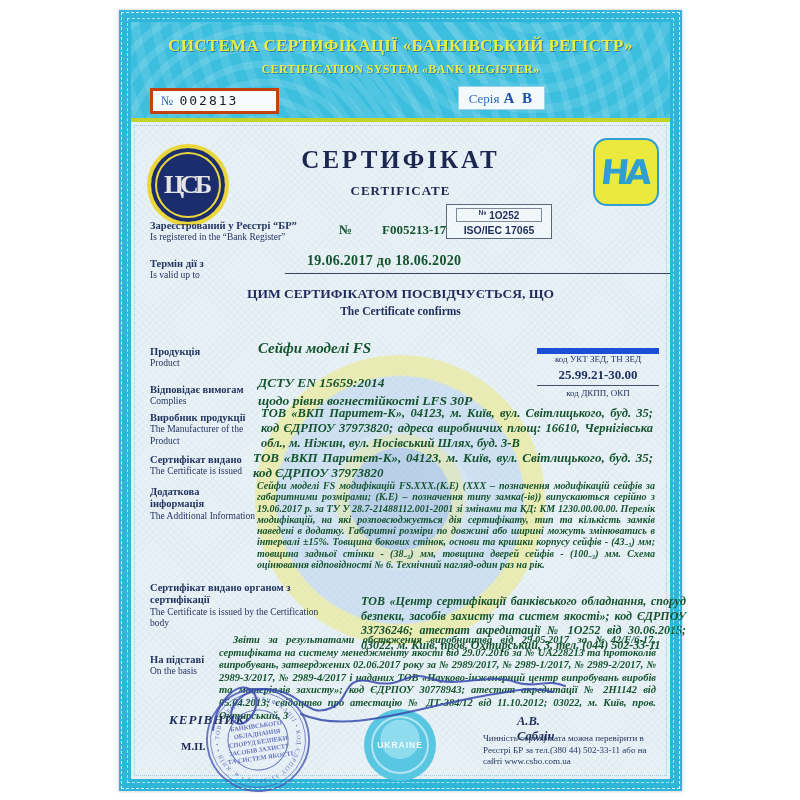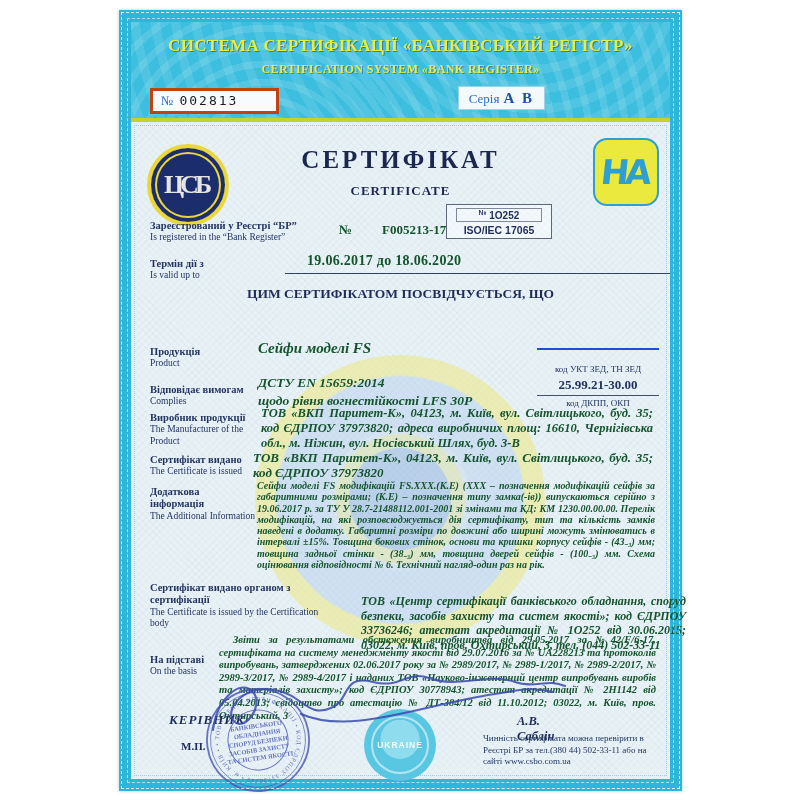--- a/index.html
+++ b/index.html
@@ -80,21 +80,21 @@
   .validity-lbl{top:236px;}
   .validity-val{left:154px;top:231px;width:363px;font-weight:bold;font-size:14px;
                 border-bottom:1.5px solid #33425f;padding:0 0 4px 22px;letter-spacing:.3px;}
   .confirm-uk{position:absolute;left:0;top:264px;width:539px;text-align:center;font-weight:bold;
               font-size:13.5px;color:#1f2c5a;z-index:2;}
   .confirm-en{position:absolute;left:0;top:283px;width:539px;text-align:center;font-weight:bold;
               font-size:11.5px;color:#1f2c5a;z-index:2;}
   .product-lbl{top:324px;}
   .product-val{left:127px;top:318px;font-weight:bold;font-style:italic;font-size:15px;}
   .codes{position:absolute;left:406px;top:326px;width:122px;text-align:center;color:#22325e;z-index:2;}
-  .codes .ukt{font-size:9px;border-top:2px solid #1d4ed8;padding-top:14px;}
+  .codes .ukt{font-size:9px;border-top:6px solid #1d4ed8;padding-top:0;}
   .codes .codeval{font-size:13px;font-weight:bold;border-bottom:1px solid #44506b;padding:3px 0 2px;}
   .codes .dkpp{font-size:9px;padding-top:2px;}
   .complies-lbl{top:362px;}
   .complies-val{left:127px;top:352px;font-weight:bold;font-style:italic;font-size:13.5px;line-height:1.3;}
   .manufacturer-lbl{top:390px;max-width:105px;}
   .manufacturer-val{left:130px;top:384px;width:392px;font-weight:bold;font-style:italic;font-size:12.5px;
                     line-height:1.18;text-align:justify;}
   .issuedto-lbl{top:432px;max-width:105px;}
   .issuedto-val{left:122px;top:428px;width:400px;font-weight:bold;font-style:italic;font-size:13px;
                 line-height:1.18;text-align:justify;}
@@ -169,20 +169,21 @@
         <span class="nosign">№</span><span>F005213-17</span>
       </div>
 
       <div class="lbl validity-lbl">
         <div class="uk">Термін дії з</div>
         <div class="en">Is valid up to</div>
       </div>
       <div class="val validity-val">19.06.2017 до 18.06.2020</div>
 
       <div class="confirm-uk">ЦИМ СЕРТИФІКАТОМ ПОСВІДЧУЄТЬСЯ, ЩО</div>
+      <div class="confirm-en">The Certificate confirms</div>
 
       <div class="lbl product-lbl">
         <div class="uk">Продукція</div>
         <div class="en">Product</div>
       </div>
       <div class="val product-val">Сейфи моделі FS</div>
       <div class="codes">
         <div class="ukt">код УКТ ЗЕД, ТН ЗЕД</div>
         <div class="codeval">25.99.21-30.00</div>
         <div class="dkpp">код ДКПП, ОКП</div>

